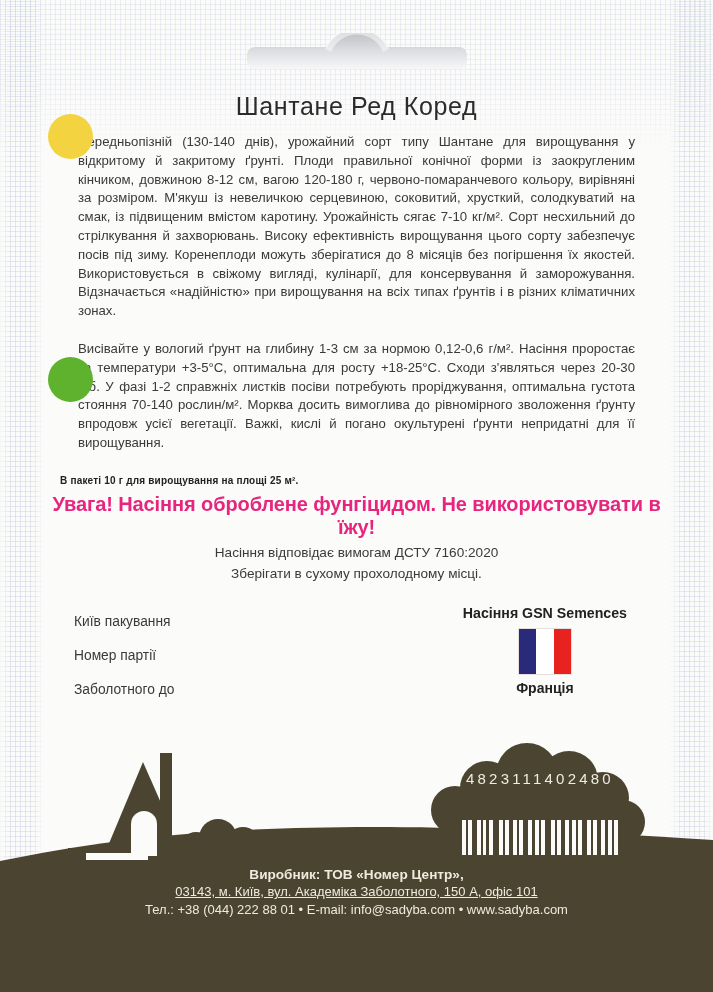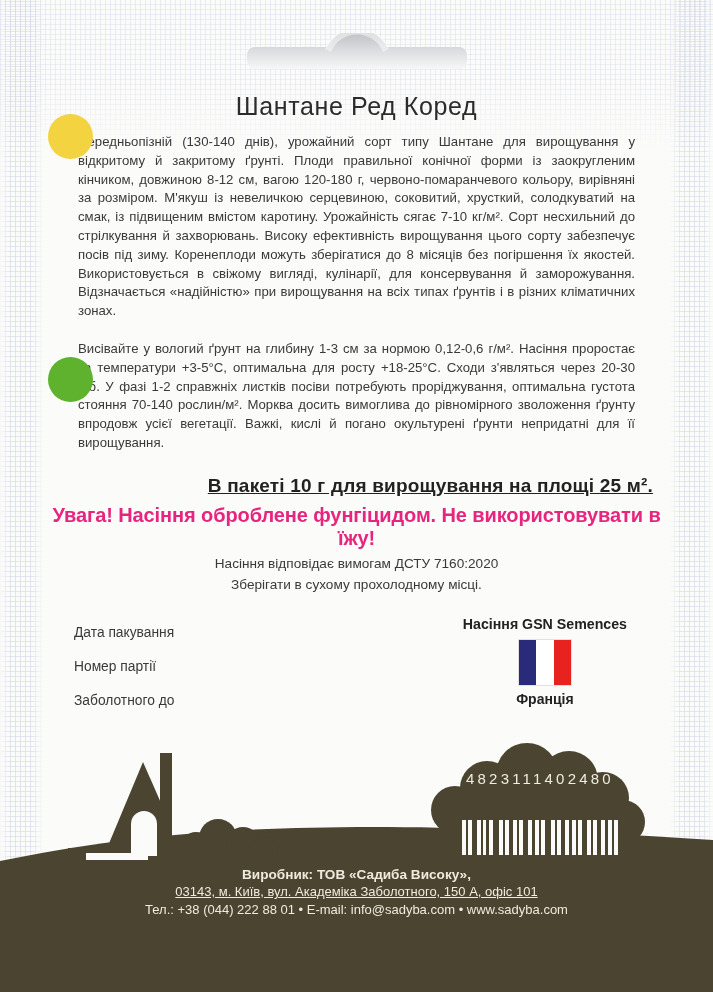--- a/index.html
+++ b/index.html
@@ -82,25 +82,24 @@
     text-justify:inter-word;
     font-size:13.2px;
     line-height:18.8px;
     color:#3a3a3a;
   }
   #para-description{padding-top:12px;}
   #para-sowing{padding-top:19px;}
 
   #packet-yield{
     margin:0;padding:22px 60px 0;
-    text-align:right;
-    font-size:19px;font-weight:bold;
+    text-align:left;
+    font-size:10px;font-weight:bold;
     color:#222;
     letter-spacing:.2px;
-    text-decoration:underline;
   }
   #warning{
     margin:0;padding:7px 34px 0;
     text-align:center;
     font-size:20px;font-weight:bold;
     color:#e8257e;
     letter-spacing:-.1px;
   }
   .center-note{
     margin:0;padding:6px 40px 0;
@@ -201,21 +200,21 @@
 
     <p class="para" id="para-sowing">Висівайте у вологий ґрунт на глибину 1-3 см за нормою 0,12-0,6 г/м². Насіння проростає за температури +3-5°С, оптимальна для росту +18-25°С. Сходи з'являться через 20-30 діб. У фазі 1-2 справжніх листків посіви потребують проріджування, оптимальна густота стояння 70-140 рослин/м². Морква досить вимоглива до рівномірного зволоження ґрунту впродовж усієї вегетації. Важкі, кислі й погано окультурені ґрунти непридатні для її вирощування.</p>
 
     <p id="packet-yield">В пакеті 10 г для вирощування на площі 25 м².</p>
     <p id="warning">Увага! Насіння оброблене фунгіцидом. Не використовувати в їжу!</p>
     <p class="center-note">Насіння відповідає вимогам ДСТУ 7160:2020</p>
     <p class="center-note">Зберігати в сухому прохолодному місці.</p>
 
     <div id="lower-block">
       <div id="fields">
-        <div class="field-label">Дата пакування</div>
+        <div class="field-label">Київ пакування</div>
         <div class="field-label">Номер партії</div>
         <div class="field-label">Заболотного до</div>
       </div>
 
       <div id="origin">
         <div id="origin-brand">Насіння GSN Semences</div>
         <div id="flag">
           <div class="flag-stripe flag-blue"></div>
           <div class="flag-stripe flag-white"></div>
           <div class="flag-stripe flag-red"></div>
@@ -318,19 +317,19 @@
           </g>
         </g>
 
       </g>
     </svg>
   </div>
 
   <div id="barcode-digits">4823111402480</div>
 
   <div id="manufacturer">
-    <div class="mline1">Виробник: ТОВ «Садиба Високу»,</div>
+    <div class="mline1">Виробник: ТОВ «Номер Центр»,</div>
     <div class="mline2">03143, м. Київ, вул. Академіка Заболотного, 150 А, офіс 101</div>
     <div class="mline3">Тел.: +38 (044) 222 88 01 • E-mail: info@sadyba.com • www.sadyba.com</div>
   </div>
 
 
 </div>
 
 </body></html>

